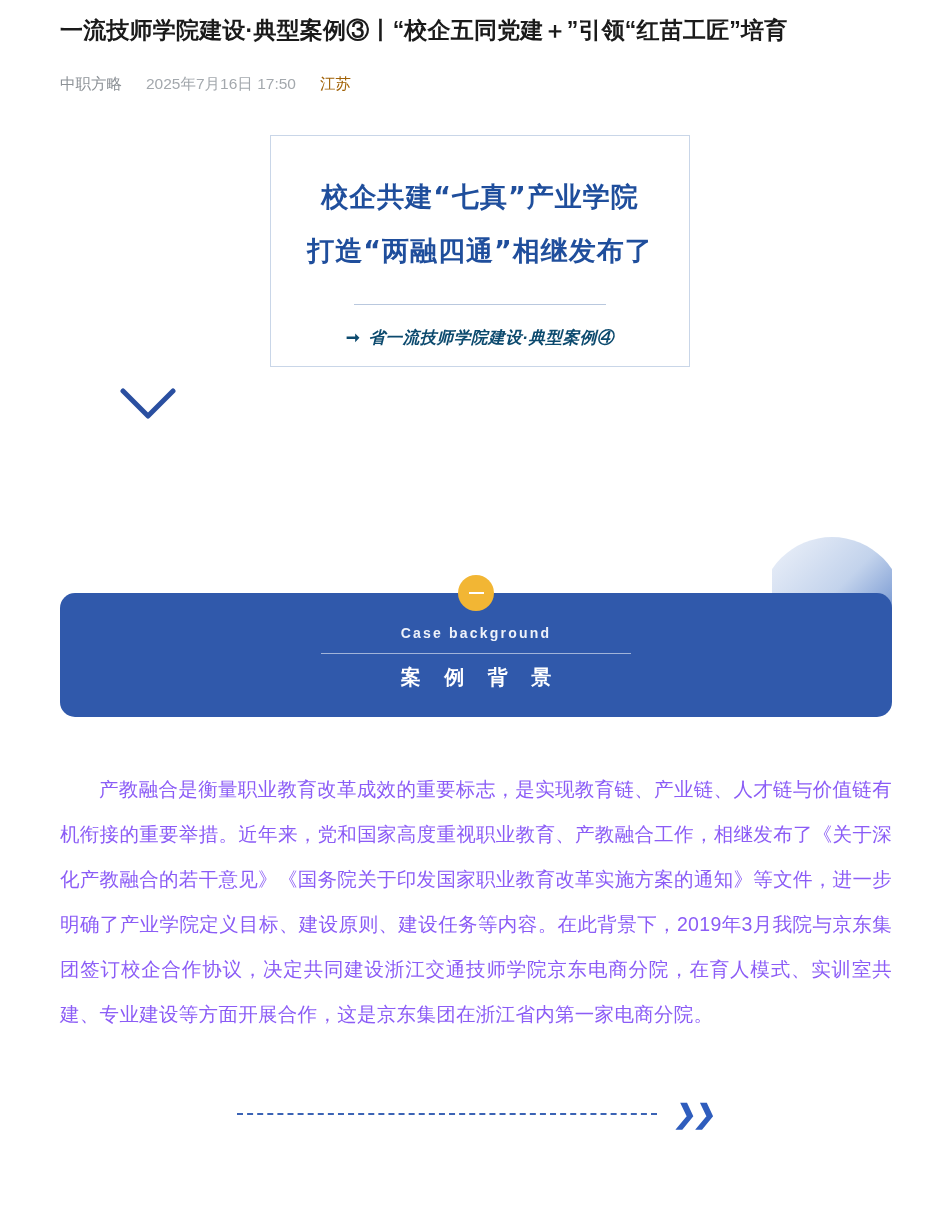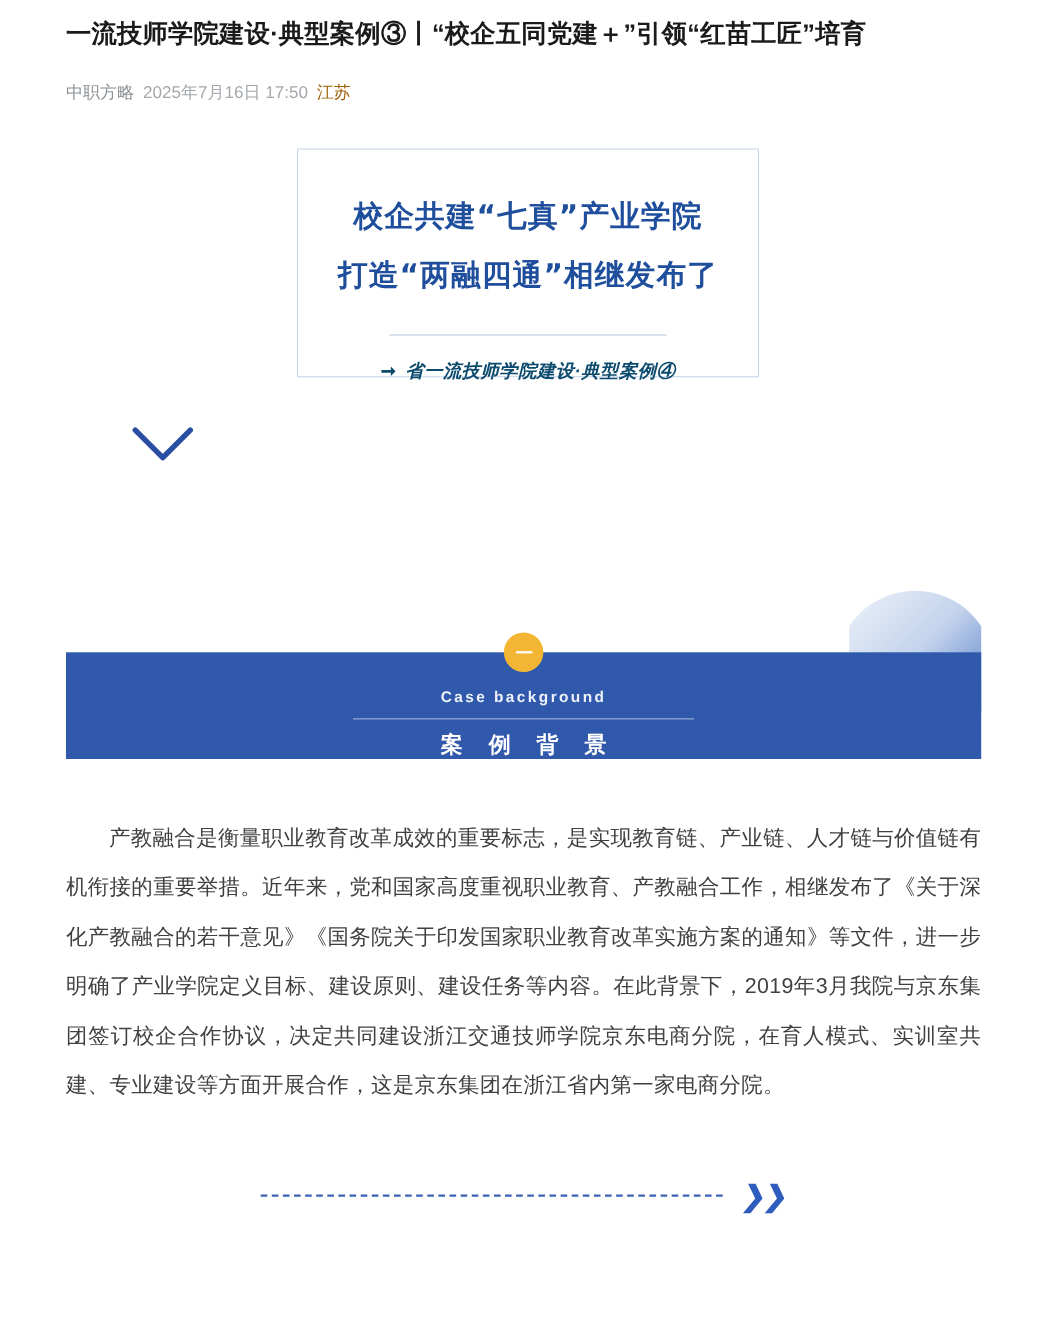--- a/index.html
+++ b/index.html
@@ -33,38 +33,38 @@
     color: #1a1a1a;
     letter-spacing: 0.2px;
     margin: 0;
   }
   .article-meta {
     margin-top: 26px;
     font-size: 15.5px;
     color: #9aa0a6;
     display: flex;
     align-items: center;
-    gap: 8px;
+    gap: 24px;
   }
   .meta-source { color: #8c9196; }
   .meta-time { color: #a3a8ad; }
   .meta-location { color: #a16207; }
 
   
   .cover-wrap {
     position: relative;
     margin-top: 30px;
     height: 420px;
   }
   .cover-card {
     position: absolute;
     left: 270px;
     top: 10px;
     width: 420px;
-    height: 208px;
+    height: 232px;
     border: 1px solid #c9d6e8;
     background: #fff;
     box-sizing: border-box;
     padding: 34px 28px 0 28px;
     text-align: center;
   }
   .cover-line {
     font-family: "DejaVu Sans", sans-serif;
     font-size: 27px;
     font-weight: bold;
@@ -108,25 +108,26 @@
 
   
   .banner-wrap {
     position: relative;
     margin-top: 48px;
     padding: 0 60px;
   }
   .banner {
     position: relative;
     background: #3059ab;
-    height: 97px;
+    height: 124px;
     text-align: center;
     color: #fff;
     padding-top: 32px;
     box-sizing: border-box;
+    border-radius: 15px;
   }
   .banner-dot {
     position: absolute;
     left: 50%;
     top: -18px;
     transform: translateX(-50%);
     width: 36px;
     height: 36px;
     border-radius: 50%;
     background: #f2b634;
@@ -158,21 +159,21 @@
     letter-spacing: 9px;
     text-indent: 9px;
     color: #ffffff;
   }
 
   
   .body-text {
     padding: 50px 60px 0 60px;
     font-size: 19.5px;
     line-height: 45px;
-    color: #404040;
+    color: #8b5cf6;
     text-align: justify;
     text-justify: inter-ideograph;
     letter-spacing: 0.3px;
   }
   .body-text p { margin: 0; text-indent: 2em; }
 
   
   .footer {
     position: relative;
     margin-top: 42px;

